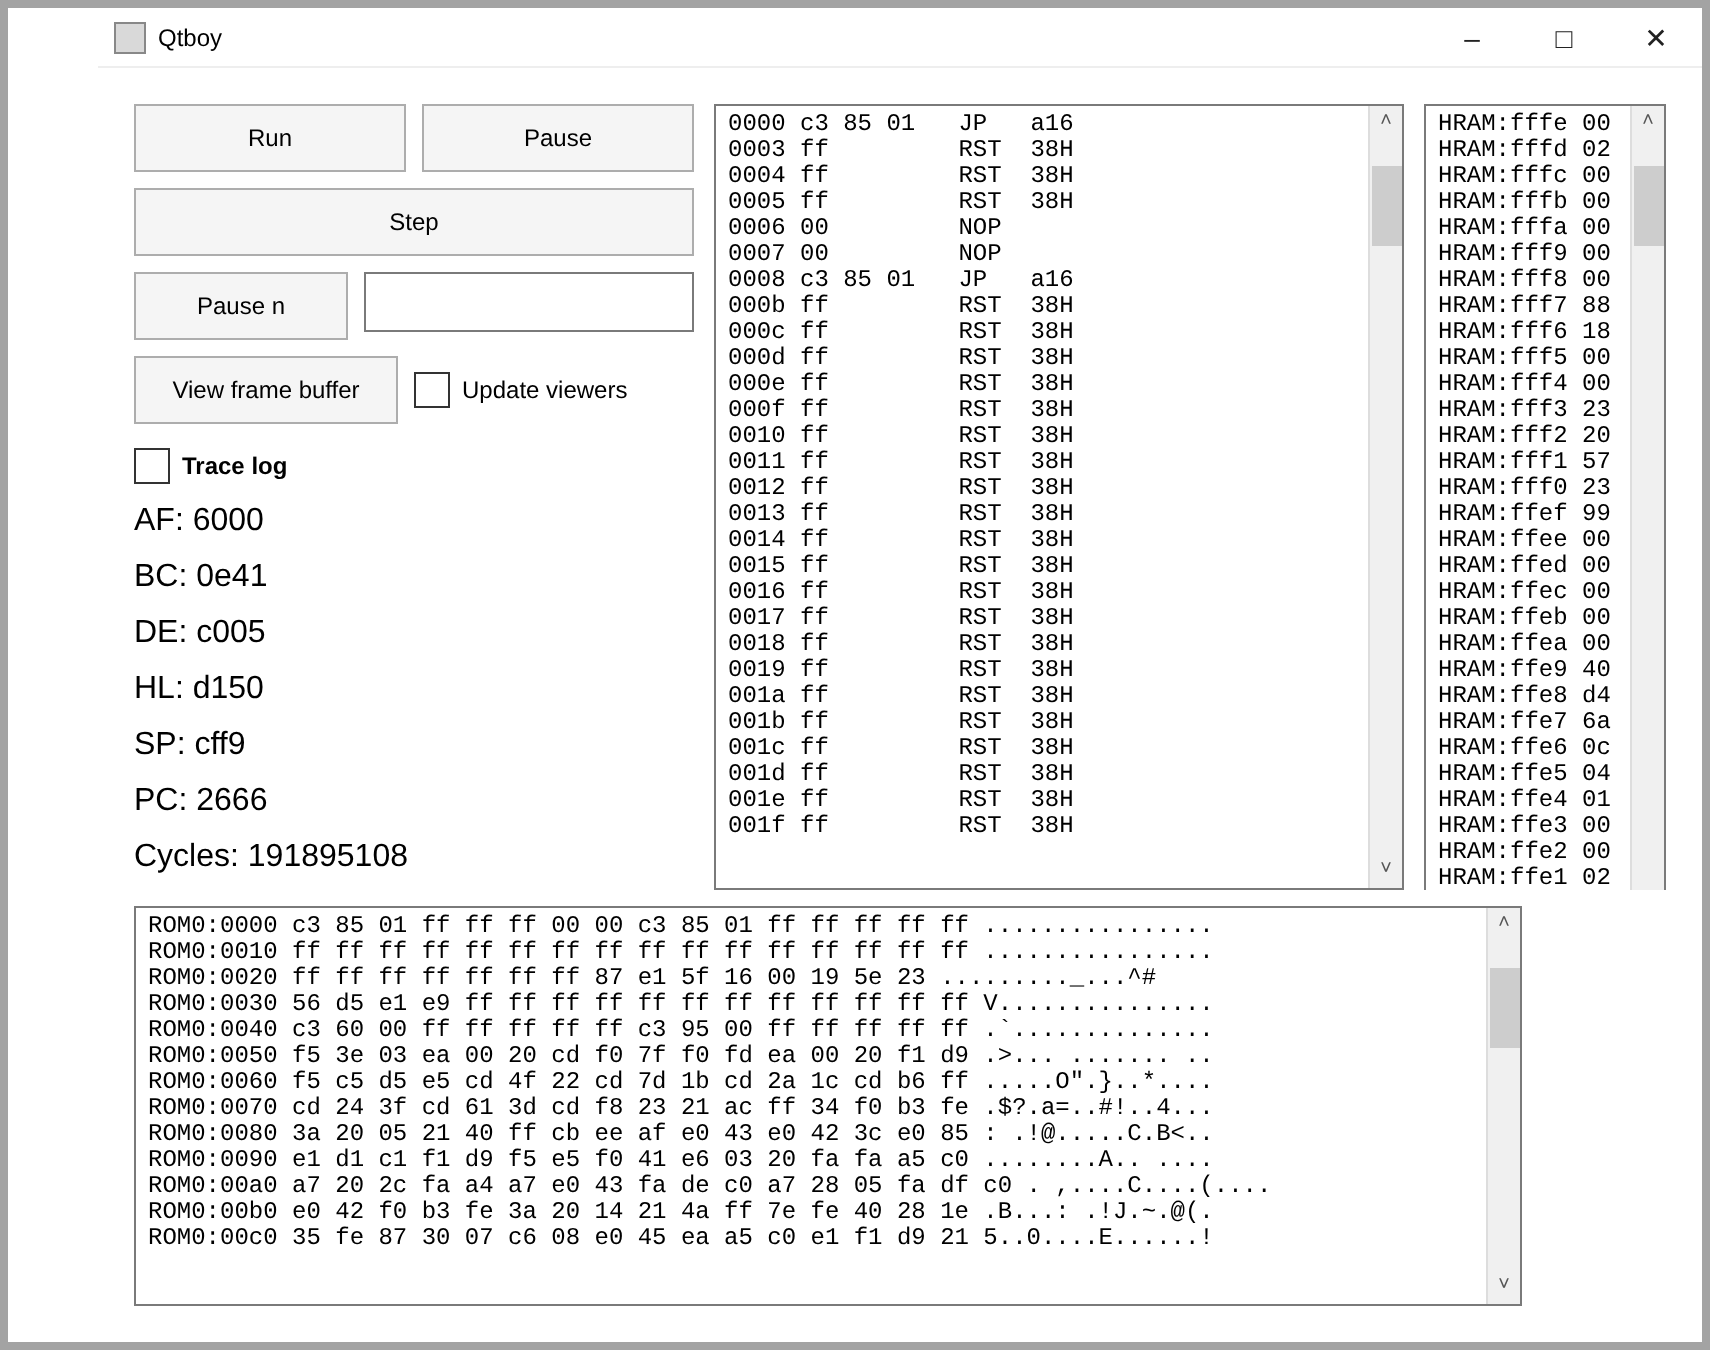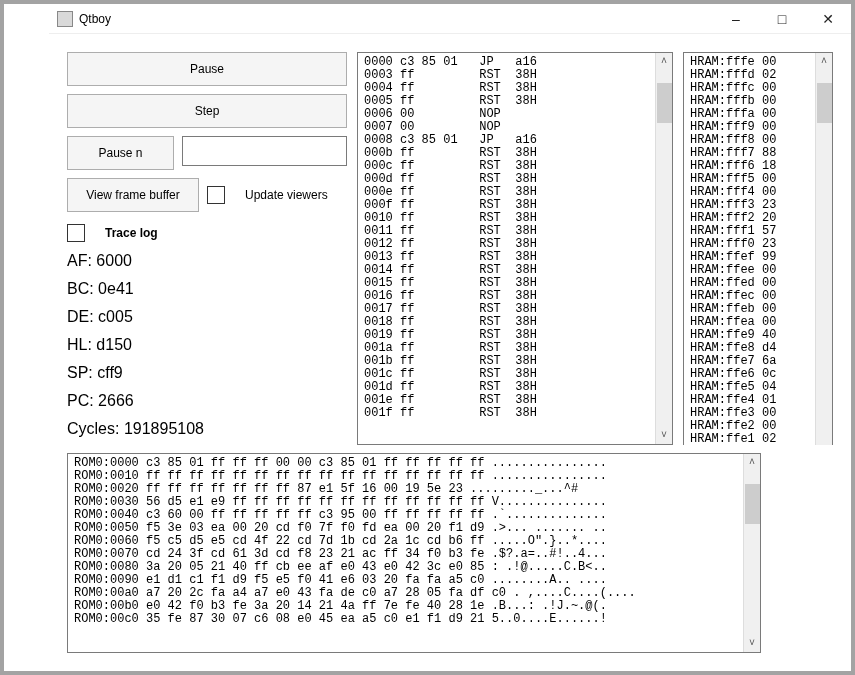--- a/index.html
+++ b/index.html
@@ -9,26 +9,26 @@
   .titlebar .appicon { width:16px; height:16px; background:#d9d9d9; border:1px solid #888; margin-right:6px; }
   .titlebar .title { flex:1; font-size:12px; }
   .titlebar .winbtns { display:flex; height:100%; }
   .titlebar .winbtn { width:46px; display:flex; align-items:center; justify-content:center; font-size:14px; font-family: "Segoe UI Symbol", sans-serif; color:#222; }
   .client { flex:1; padding:18px; display:flex; flex-direction:column; gap:8px; overflow:hidden; }
   .top { flex:1; display:flex; gap:10px; overflow:hidden; }
   .controls { width:280px; display:flex; flex-direction:column; gap:8px; }
   .btnrow { display:flex; gap:8px; }
   button.qt { flex:1; height:34px; background:#f5f5f5; border:1px solid #adadad; font-size:12px; cursor:pointer; }
   input.qt { flex:1; height:30px; border:1px solid #7a7a7a; padding:2px 4px; font-size:12px; }
-  .cbrow { display:flex; align-items:center; gap:20px; font-size:12px; }
+  .cbrow { display:flex; align-items:center; gap:6px; font-size:12px; }
   .cb { width:18px; height:18px; border:1px solid #333; background:#fff; display:inline-block; }
   .reglabel { font-size:16px; margin-top:2px; }
   .middle, .right, .bottom-box { border:1px solid #7a7a7a; font-family: Consolas, "Courier New", monospace; font-size:12px; line-height:13px; position:relative; background:#fff; }
   .middle { flex:1; display:flex; min-width:0; }
-  .right { width:150px; display:flex;font-family:Liberation Mono, monospace; }
+  .right { width:121px; display:flex;font-family:Liberation Mono, monospace; }
   .scroll-content { flex:1; overflow:hidden; padding:3px 6px; white-space:pre; }
   .vscroll { width:17px; background:#f0f0f0; border-left:1px solid #ddd; display:flex; flex-direction:column; align-items:center; justify-content:space-between; position:relative; }
   .vscroll .arrow { width:17px; height:17px; display:flex; align-items:center; justify-content:center; font-size:10px; color:#555; }
   .vscroll .thumb { position:absolute; left:1px; width:15px; background:#cdcdcd; border-radius:0; }
   .bottom { height:200px; display:flex; gap:10px; }
   .bottom-box { flex:1; display:flex; min-width:0; }
   .disasm-line { white-space:pre; }
   .hram-line { white-space:pre; }
 </style>
 </head>
@@ -42,20 +42,21 @@
       <div class="winbtn">–</div>
       <div class="winbtn">□</div>
       <div class="winbtn">✕</div>
     </div>
   </div>
   <div class="client">
     <div class="top">
 
       <div class="controls">
         <div class="btnrow">
+          <button class="qt">Run</button>
           <button class="qt">Pause</button>
         </div>
         <div class="btnrow">
           <button class="qt">Step</button>
         </div>
         <div class="btnrow">
           <button class="qt">Pause n</button>
           <input class="qt" value="" style="">
         </div>
         <div class="btnrow" style="align-items:center;">

